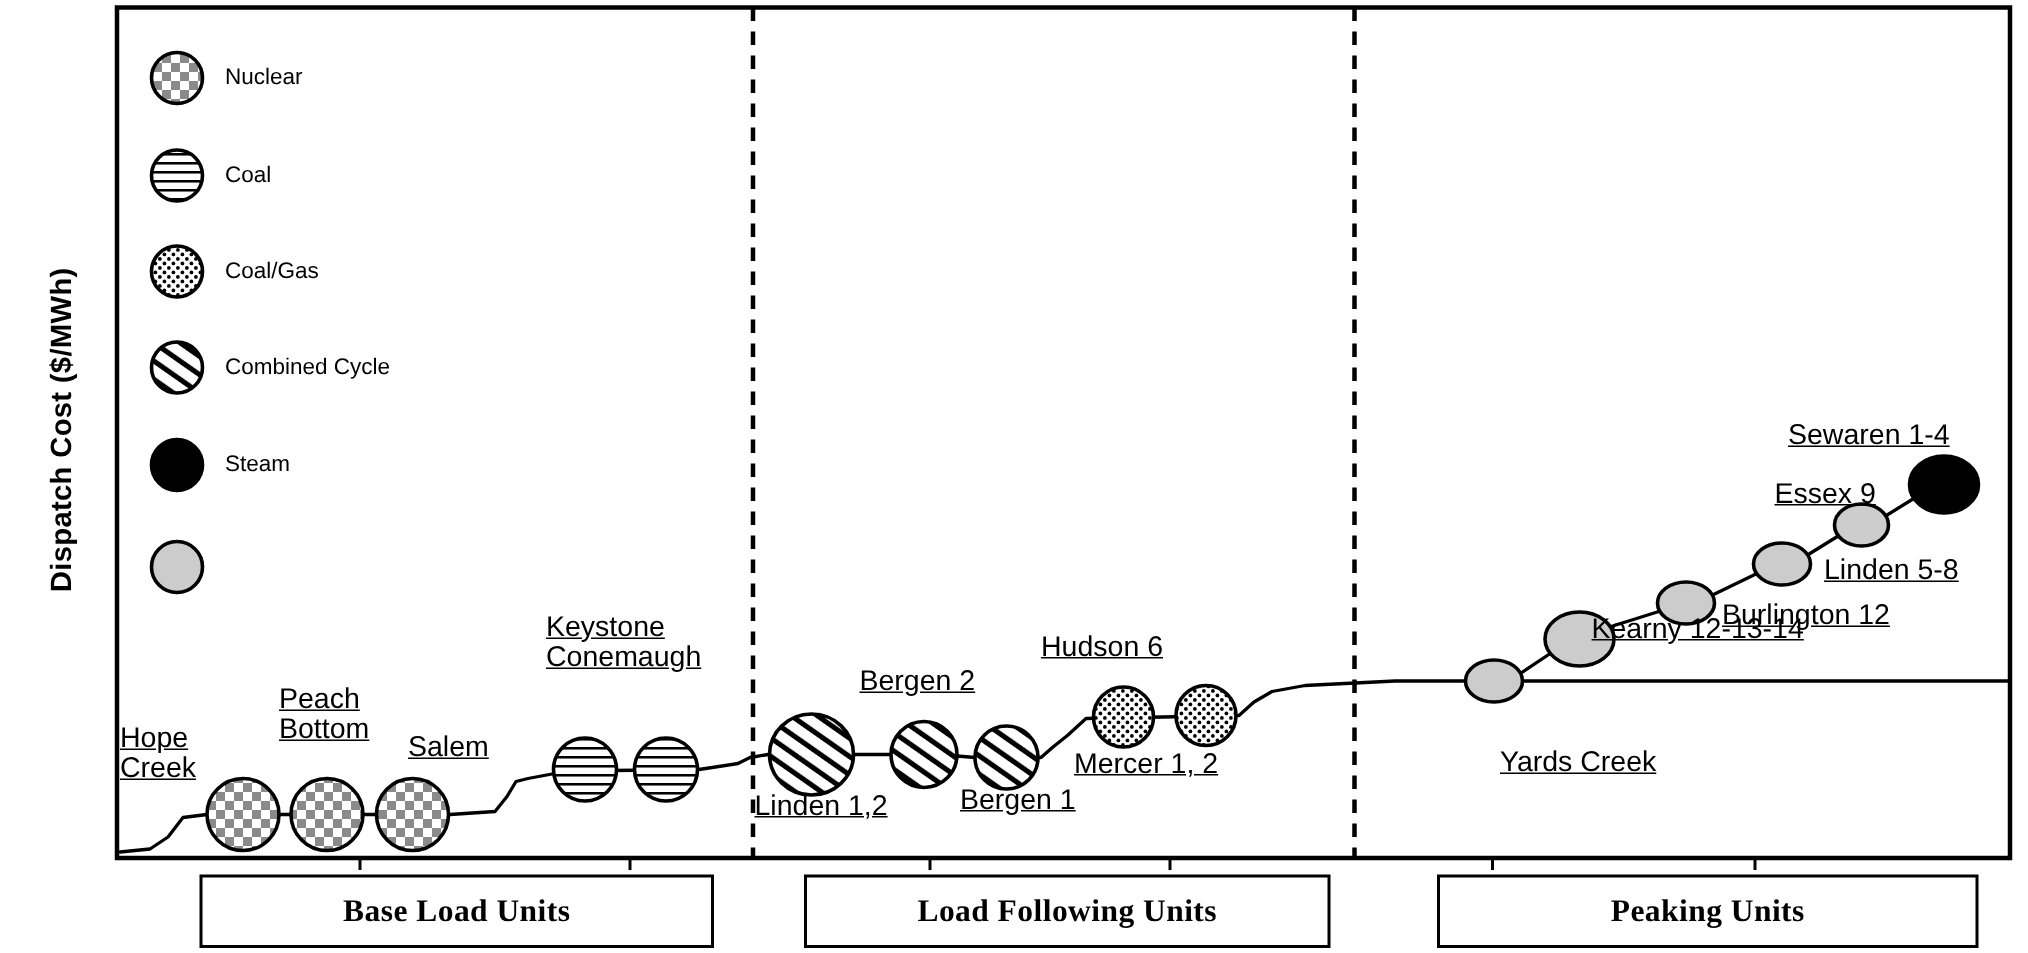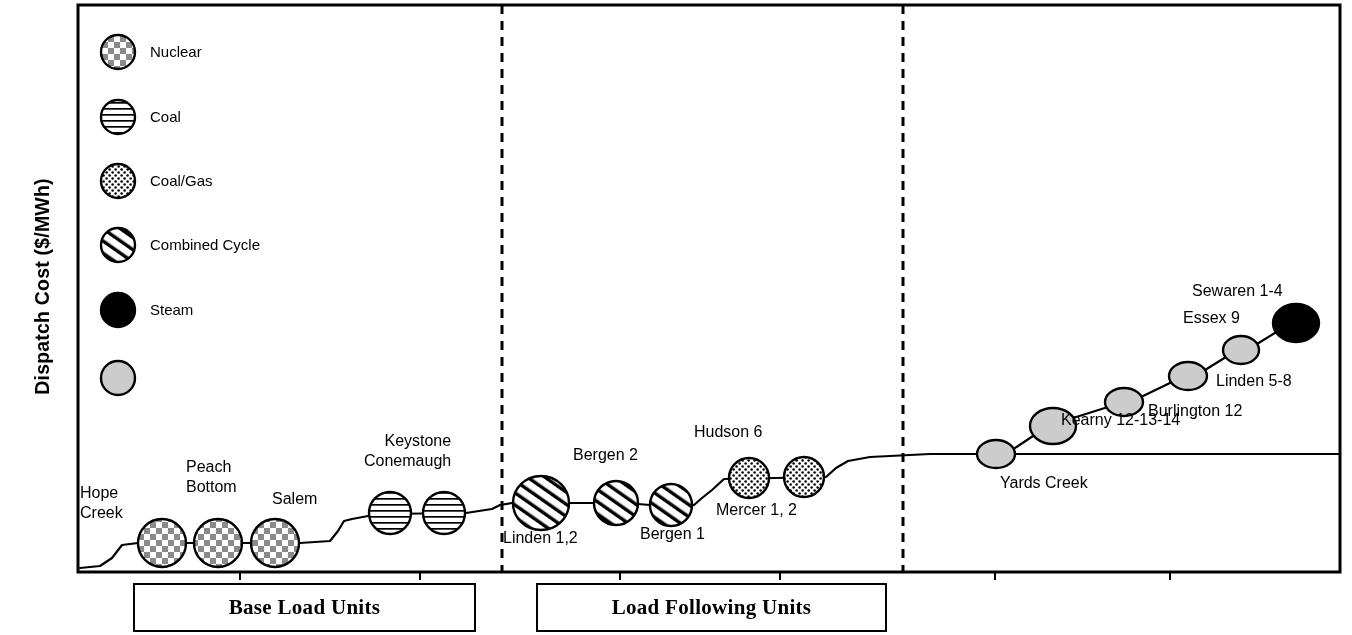--- a/index.html
+++ b/index.html
@@ -23,24 +23,25 @@
   }
   .lgtext{
     position:absolute;
     font-size:15px;
     line-height:21px;
     white-space:pre;
     font-family:"Liberation Sans","DejaVu Sans",sans-serif;
   }
   .unitlabel{
     position:absolute;
-    font-size:16px;
+    font-size:19px;
     line-height:20px;
     white-space:pre;
     font-family:"Liberation Sans","DejaVu Sans",sans-serif;
+    text-decoration:underline;
   }
   .catbox{
     position:absolute;
     border:2.5px solid #000;
     background:#fff;
     display:flex;align-items:center;justify-content:center;
     font-family:"Liberation Serif","DejaVu Serif",serif;
     font-weight:bold;
     font-size:21px;
     letter-spacing:.3px;
@@ -156,30 +157,31 @@
   <div class="lgtext" style="left:150px;top:106px;">Coal</div>
   <div class="lgtext" style="left:150px;top:170px;">Coal/Gas</div>
   <div class="lgtext" style="left:150px;top:234px;">Combined Cycle</div>
   <div class="lgtext" style="left:150px;top:299px;">Steam</div>
 
   <div class="unitlabel" style="left: 80px; top: 483px; white-space: pre-line;">Hope
 Creek</div>
   <div class="unitlabel" style="left: 186px; top: 457px; white-space: pre-line;">Peach
 Bottom</div>
   <div class="unitlabel" style="left:272px;top:489px;">Salem</div>
-  <div class="unitlabel" style="left: 364px; top: 431px; text-align: right; white-space: pre-line;">Keystone
+  <div class="unitlabel" style="left: 364px; top: 409px; text-align: left; white-space: pre-line;">Keystone
 Conemaugh</div>
   <div class="unitlabel" style="left:503px;top:528px;">Linden 1,2</div>
   <div class="unitlabel" style="left:573px;top:445px;">Bergen 2</div>
   <div class="unitlabel" style="left:640px;top:524px;">Bergen 1</div>
   <div class="unitlabel" style="left:694px;top:422px;">Hudson 6</div>
   <div class="unitlabel" style="left:716px;top:500px;">Mercer 1, 2</div>
-  <div class="unitlabel" style="left:1000px;top:473px;">Yards Creek</div>
+  <div class="unitlabel" style="left:1000px;top:499px;">Yards Creek</div>
   <div class="unitlabel" style="left:1061px;top:410px;">Kearny 12-13-14</div>
   <div class="unitlabel" style="left:1148px;top:401px;">Burlington 12</div>
   <div class="unitlabel" style="left:1216px;top:371px;">Linden 5-8</div>
-  <div class="unitlabel" style="left:1183px;top:308px;">Essex 9</div>
+  <div class="unitlabel" style="left:1183px;top:320px;">Essex 9</div>
   <div class="unitlabel" style="left:1192px;top:281px;">Sewaren 1-4</div>
 
   <div class="catbox" style="left:133px;top:583px;width:339px;height:45px;">Base Load Units</div>
   <div class="catbox" style="left:536px;top:583px;width:347px;height:45px;">Load Following Units</div>
+  <div class="catbox" style="left:958px;top:583px;width:357px;height:45px;">Peaking Units</div>
 
 </div>
 
 </body></html>

